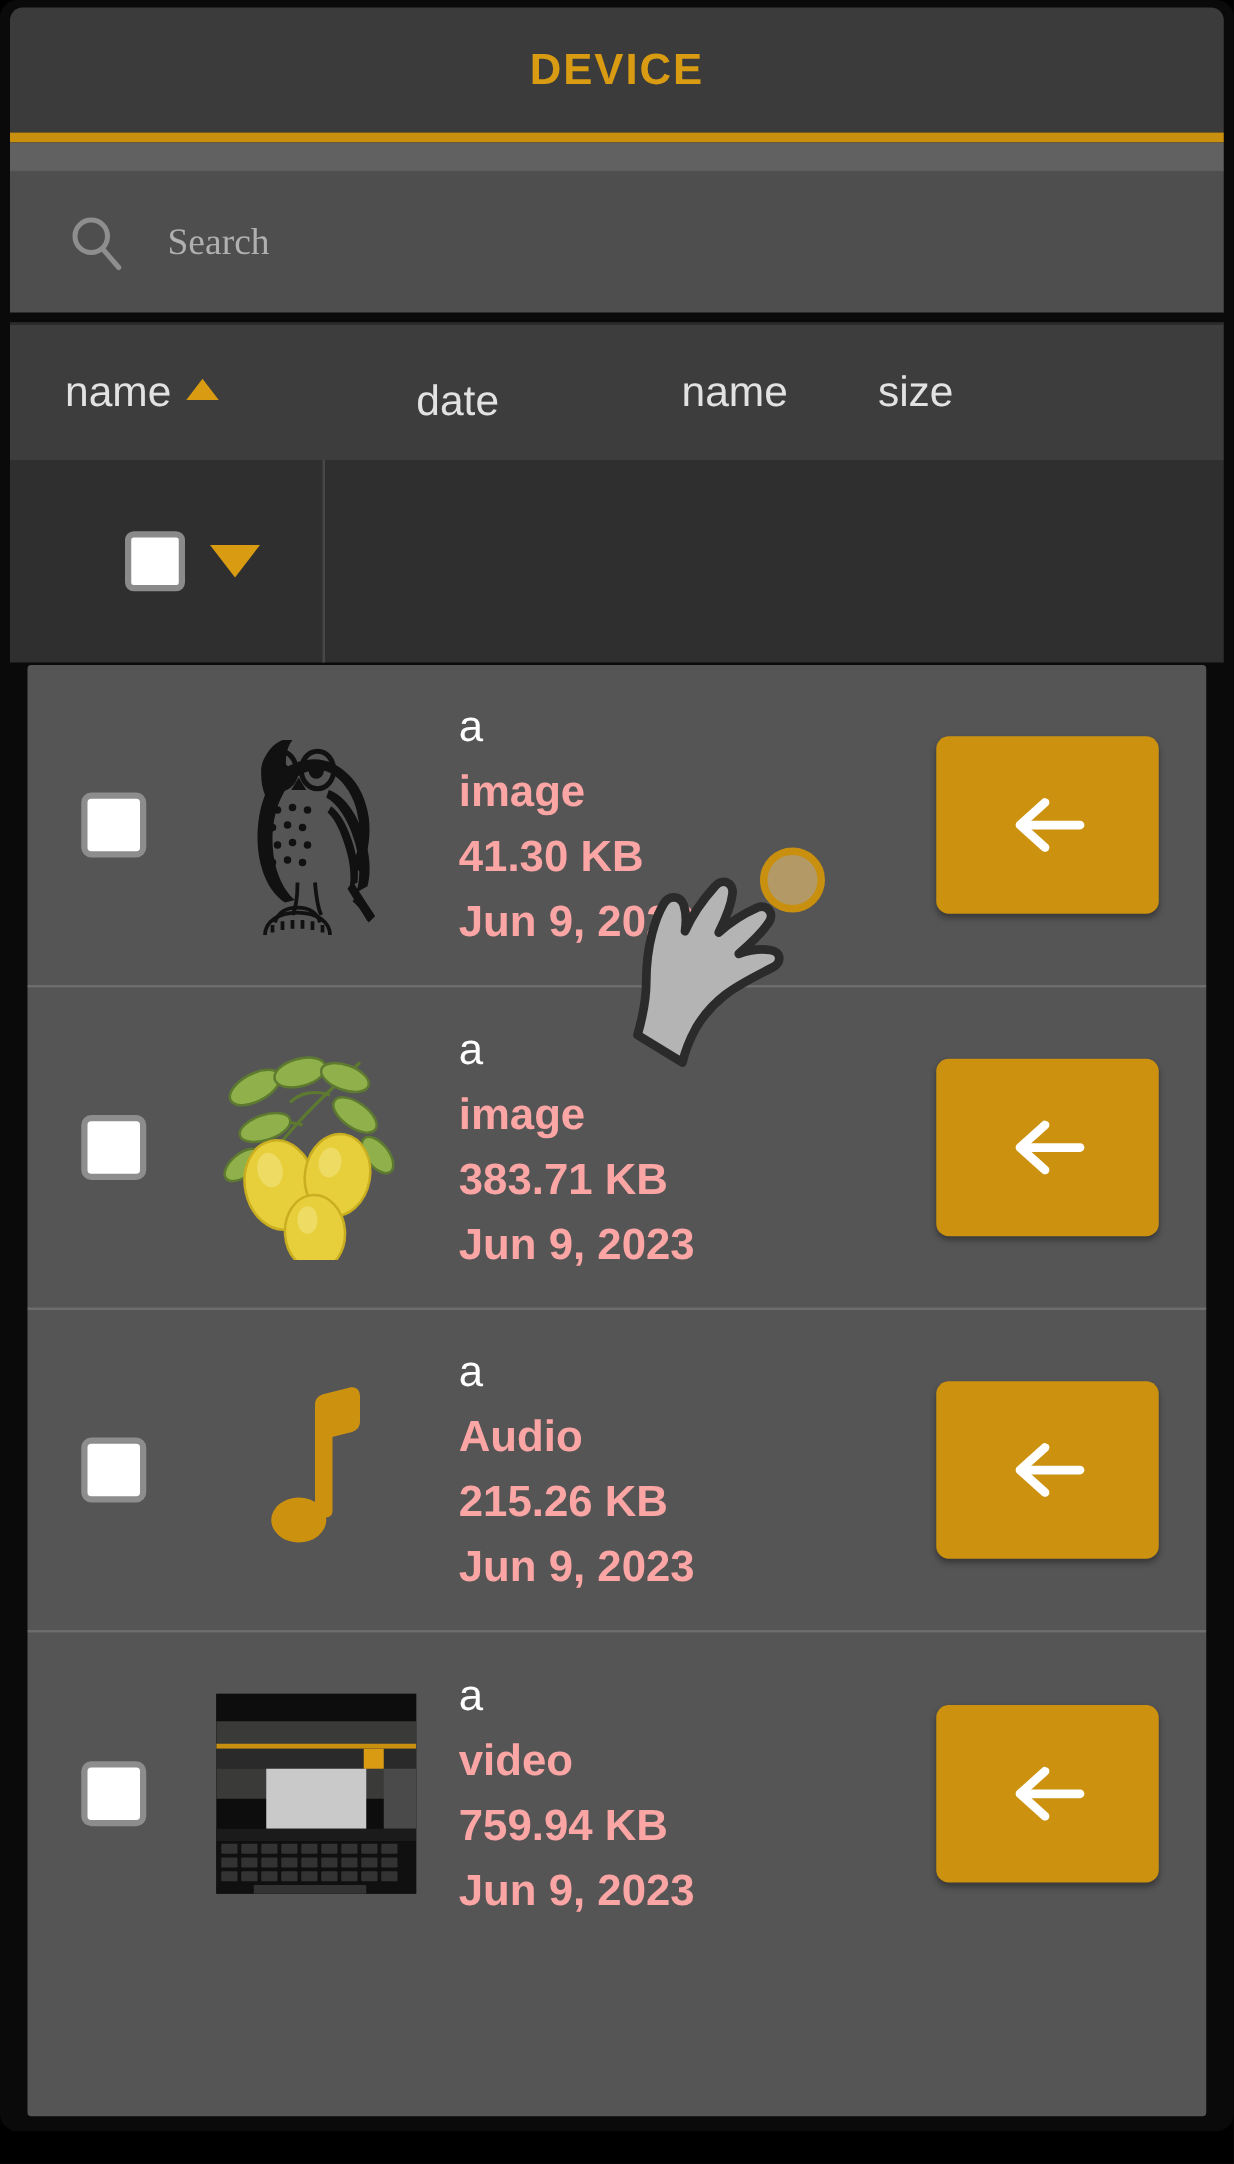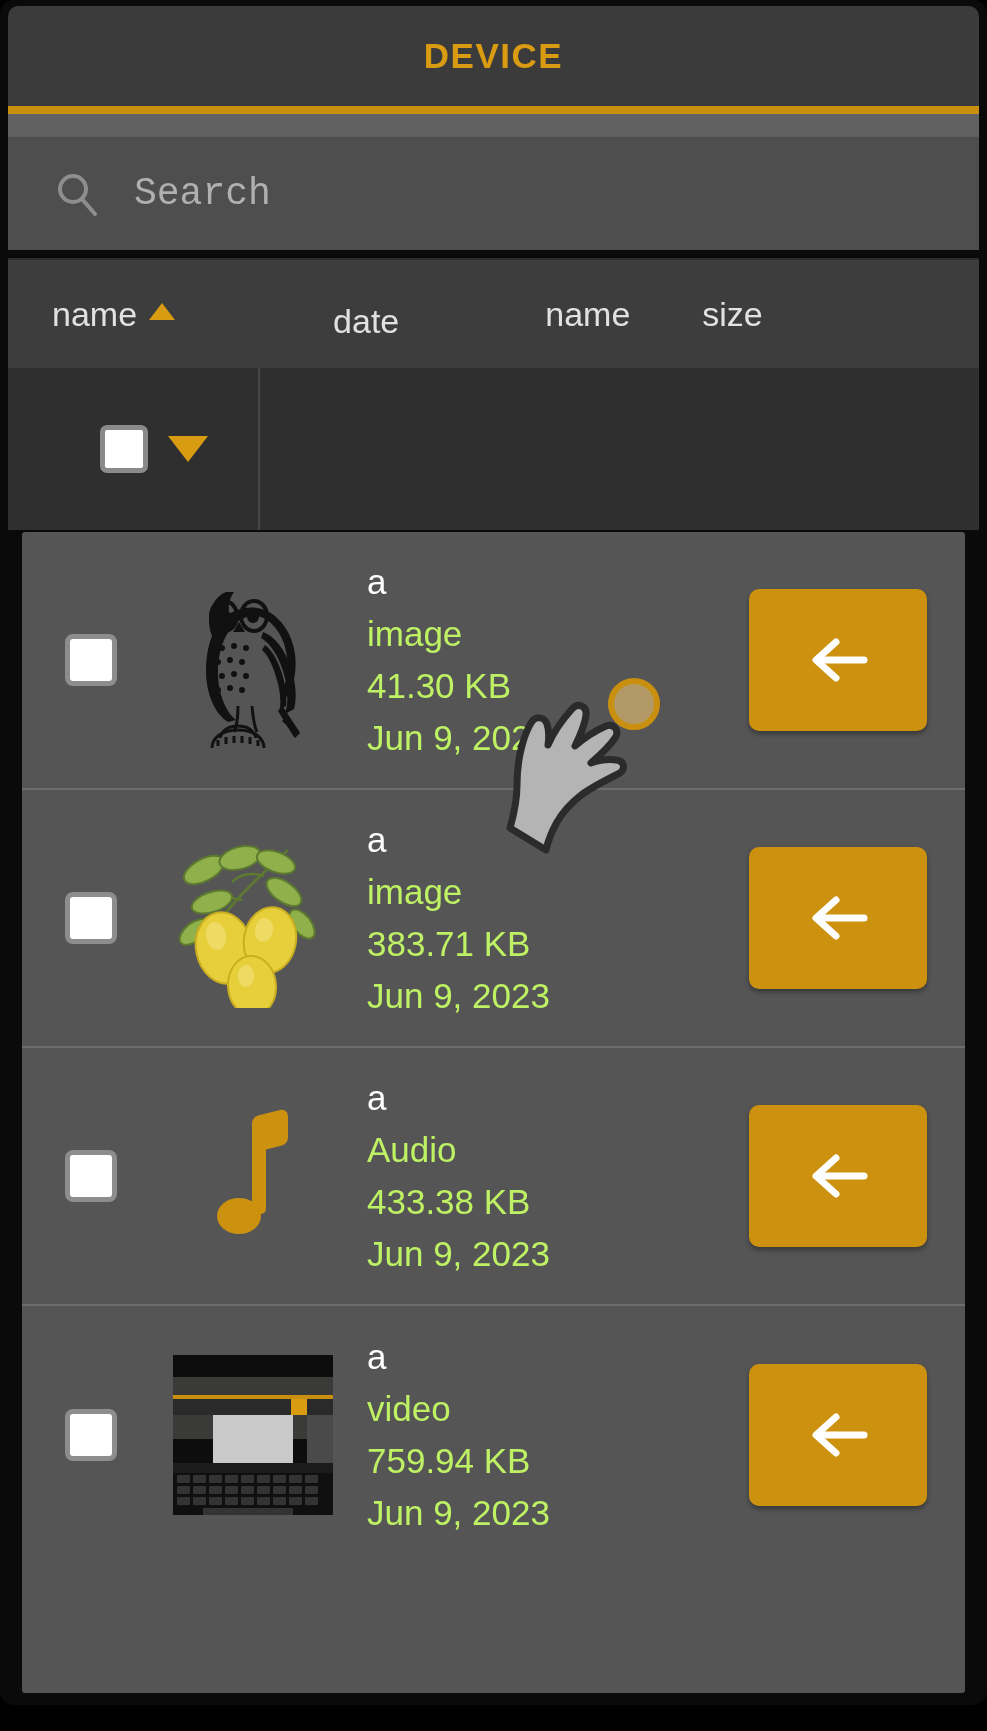--- a/index.html
+++ b/index.html
@@ -44,22 +44,22 @@
     height: 114px;
     background: #4e4e4e;
     border-top: 1px solid #5d5d5d;
     display: flex; align-items: center;
     padding-left: 46px;
     gap: 34px;
   }
   .search-icon { width: 46px; height: 46px; flex: 0 0 auto; }
   .search-input {
     background: transparent; border: none; outline: none;
-    color: #5eead4; font-size: 38px;
-    font-family: Liberation Mono, monospace;
+    color: #5eead4; font-size: 30px;
+    font-family: Liberation Serif, serif;
     width: 700px;
   }
   .search-input::placeholder { color: #b0b0b0; opacity: 1; }
   
   .colheader {
     position: absolute; left: 8px; top: 258px; right: 8px;
     height: 110px;
     background: #3d3d3d;
     border-top: 2px solid #2b2b2b;
     display: flex; 
@@ -130,21 +130,21 @@
   }
   .thumb-cell {
     width: 185px; height: 185px; flex: 0 0 auto;
     display: flex; align-items: center; justify-content: center;
   }
   .meta {
     flex: 1 1 auto; padding-left: 22px;
     display: flex; flex-direction: column; gap: 2px;
   }
   .fname { color: #ffffff; font-size: 35px; line-height: 50px; }
-  .fsub  { color: #bef264; font-size: 35px; line-height: 50px; }
+  .fsub  { color: #fca5a5; font-size: 35px; line-height: 50px; font-weight: bold; }
   .arrow-btn {
     width: 178px; height: 142px;
     background: #cc920f;
     border-radius: 10px;
     border: none;
     margin-right: 38px;
     display: flex; align-items: center; justify-content: center;
     box-shadow: 0 3px 5px rgba(0,0,0,0.35);
     cursor: pointer;
     flex: 0 0 auto;
@@ -342,21 +342,21 @@
       <div class="thumb-cell">
         <svg class="note-svg" viewBox="0 0 90 140" xmlns="http://www.w3.org/2000/svg">
           <path d="M44 18c0-5 3-8 8-9l20-5c5-1 8 2 8 7v20c0 5-3 8-8 9l-20 5c-5 1-8-2-8-7z" fill="#cc920f"></path>
           <rect x="44" y="30" width="14" height="78" rx="5" fill="#cc920f"></rect>
           <ellipse cx="31" cy="110" rx="22" ry="18" fill="#cc920f"></ellipse>
         </svg>
       </div>
       <div class="meta">
         <div class="fname">a</div>
         <div class="fsub">Audio</div>
-        <div class="fsub">433.38 KB</div>
+        <div class="fsub">215.26 KB</div>
         <div class="fsub">Jun 9, 2023</div>
       </div>
       <button class="arrow-btn">
         <svg viewBox="0 0 64 52" xmlns="http://www.w3.org/2000/svg">
           <g stroke="#fff" stroke-width="7" fill="none" stroke-linecap="round" stroke-linejoin="round">
             <line x1="58" y1="26" x2="12" y2="26"></line>
             <polyline points="30,8 10,26 30,44"></polyline>
           </g>
         </svg>
       </button>

